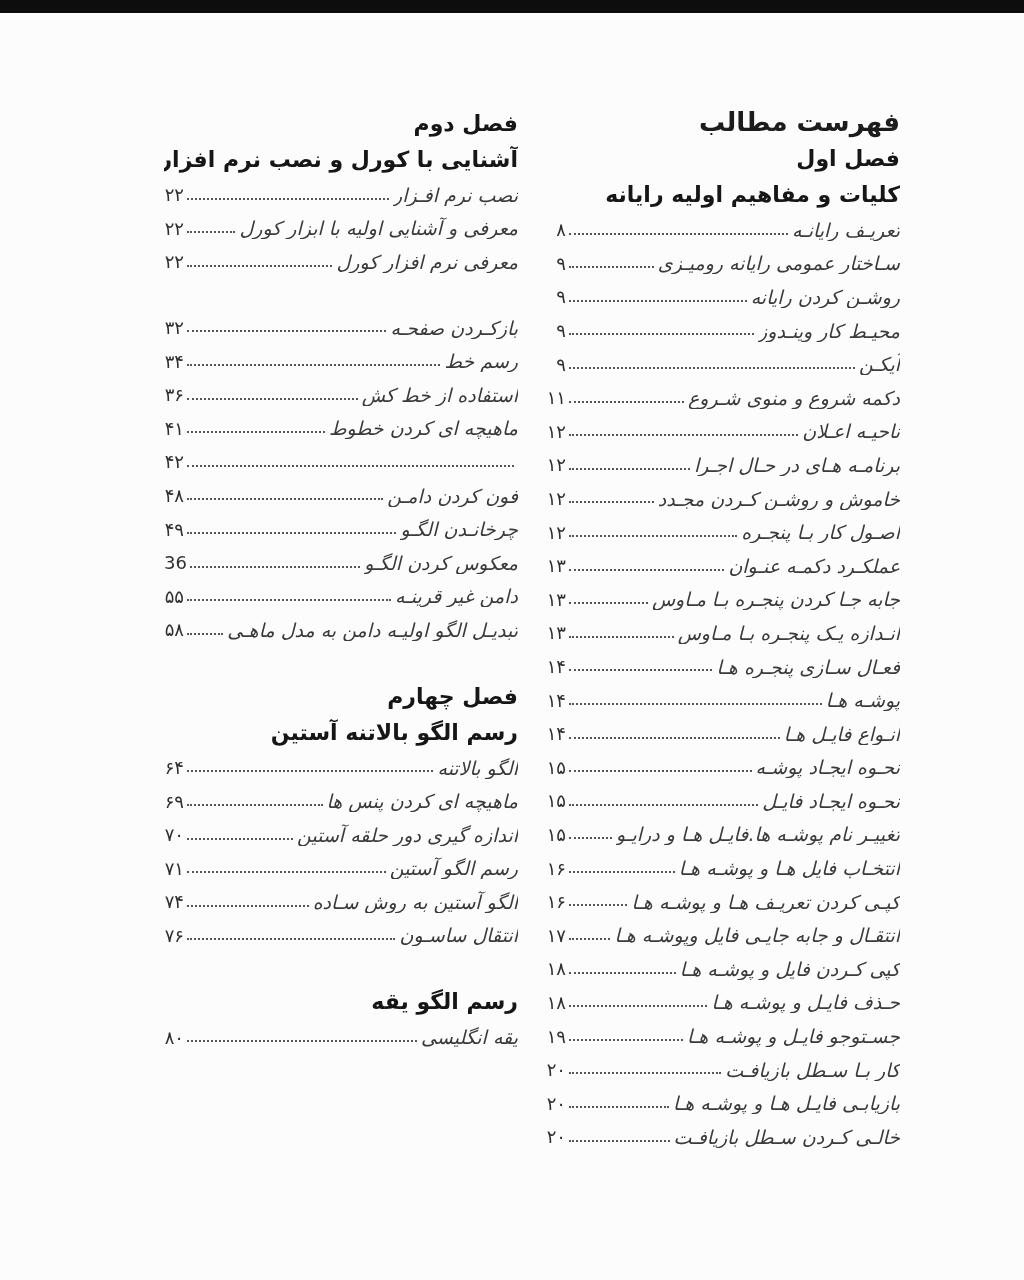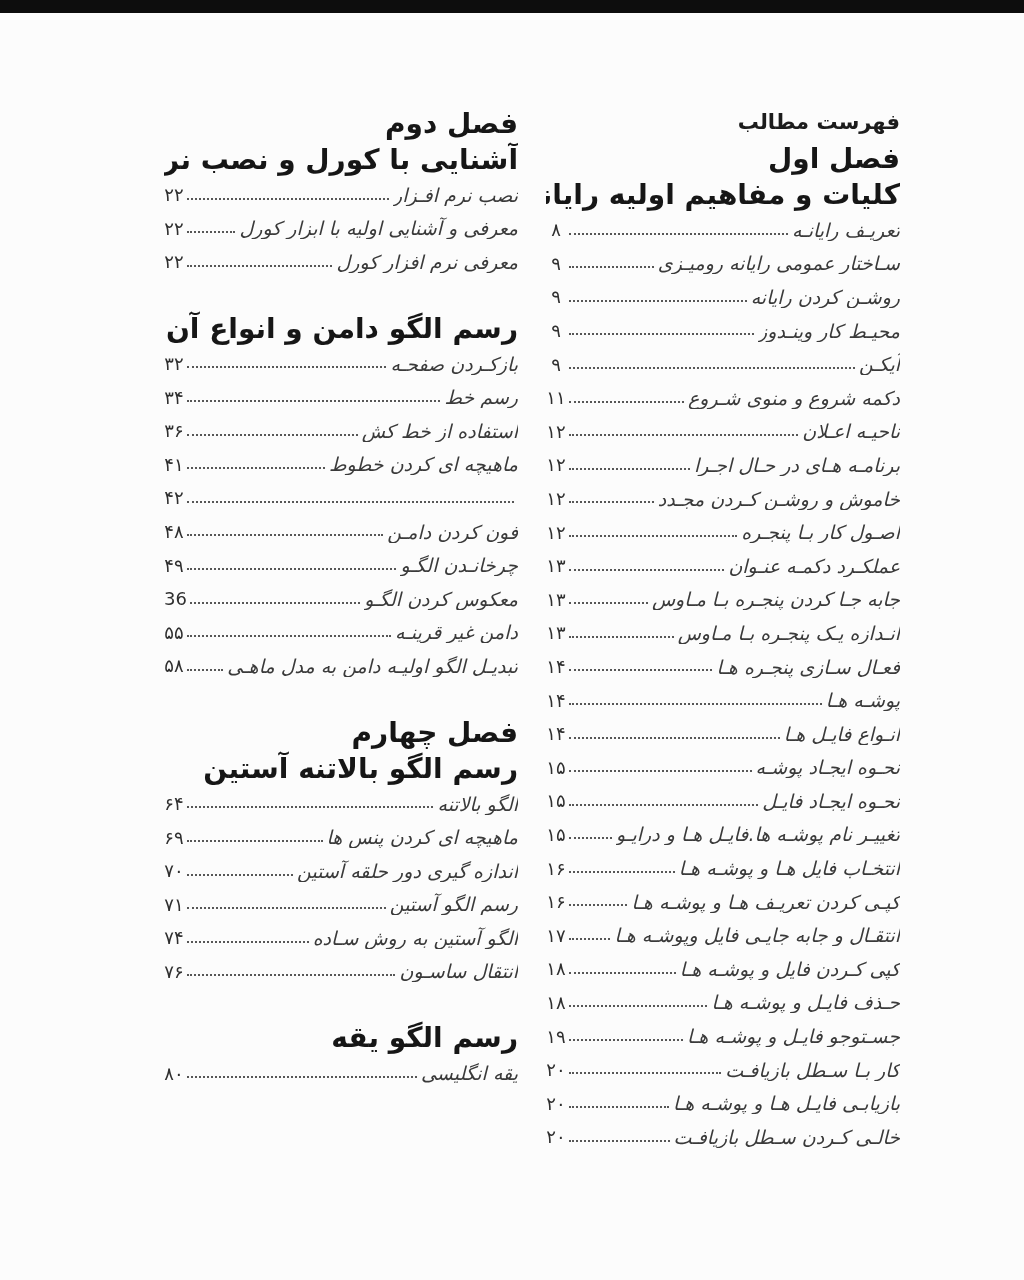--- a/index.html
+++ b/index.html
@@ -35,32 +35,32 @@
     }
     #col-left {
       top: 106px;
       left: 164px;
       width: 354px;
     }
     .toc-title {
       margin: 0;
       height: 36px;
       line-height: 34px;
-      font-size: 21px;
+      font-size: 26px;
       font-weight: bold;
       color: #1c1c1c;
       text-align: right;
       letter-spacing: 0;
     }
     .toc-section { margin: 0 0 32px 0; }
     .chapter-heading, .chapter-subtitle {
       margin: 0;
       height: 36px;
       line-height: 36px;
-      font-size: 28px;
+      font-size: 22px;
       font-weight: bold;
       color: #161616;
       text-align: right;
       white-space: nowrap;
       overflow: hidden;
     }
     .toc-entry {
       display: flex;
       flex-direction: row;
       align-items: center;
@@ -80,21 +80,21 @@
       min-width: 10px;
       align-self: stretch;
       border-bottom: 2px dotted #565656;
       margin: 0 4px 12px 3px;
     }
     .entry-page {
       flex: 0 0 auto;
       font-size: 18px;
       color: #2f2f2f;
       min-width: 20px;
-      text-align: center;
+      text-align: right;
       white-space: nowrap;
     }
   </style>
 </head>
 <body>
 
 <div id="screen">
   <div class="top-bar"></div>
 
   <div id="col-right" class="toc-column">
@@ -262,21 +262,20 @@
             <span class="leader-dots"></span>
             <span class="entry-page">۲۲</span>
           </div>
           <div class="toc-entry">
             <span class="entry-title">معرفی نرم افزار کورل</span>
             <span class="leader-dots"></span>
             <span class="entry-page">۲۲</span>
           </div>
         </div>
         <div class="toc-section">
-          <h3 class="chapter-subtitle">رسم الگو دامن و انواع آن</h3>
           <div class="toc-entry">
             <span class="entry-title">بازکـردن صفحـه</span>
             <span class="leader-dots"></span>
             <span class="entry-page">۳۲</span>
           </div>
           <div class="toc-entry">
             <span class="entry-title">رسم خط</span>
             <span class="leader-dots"></span>
             <span class="entry-page">۳۴</span>
           </div>

